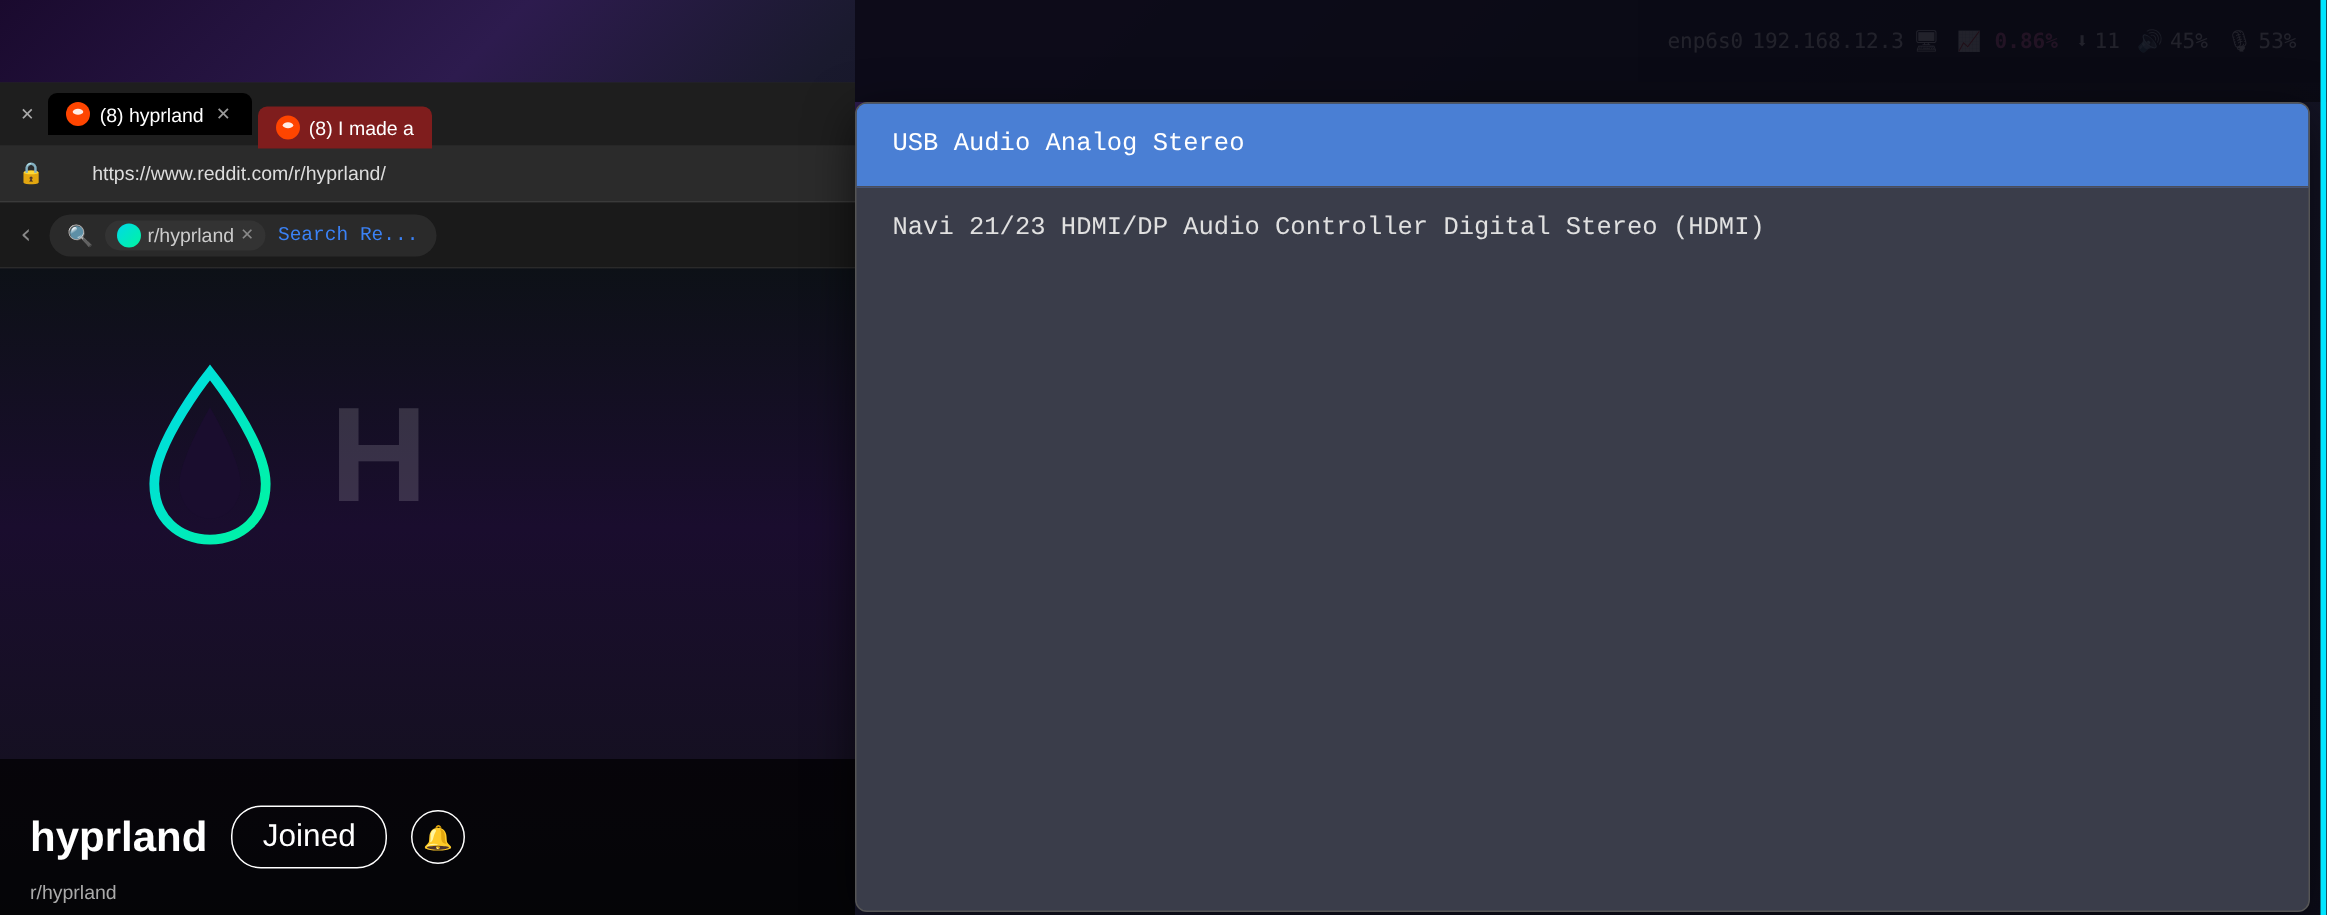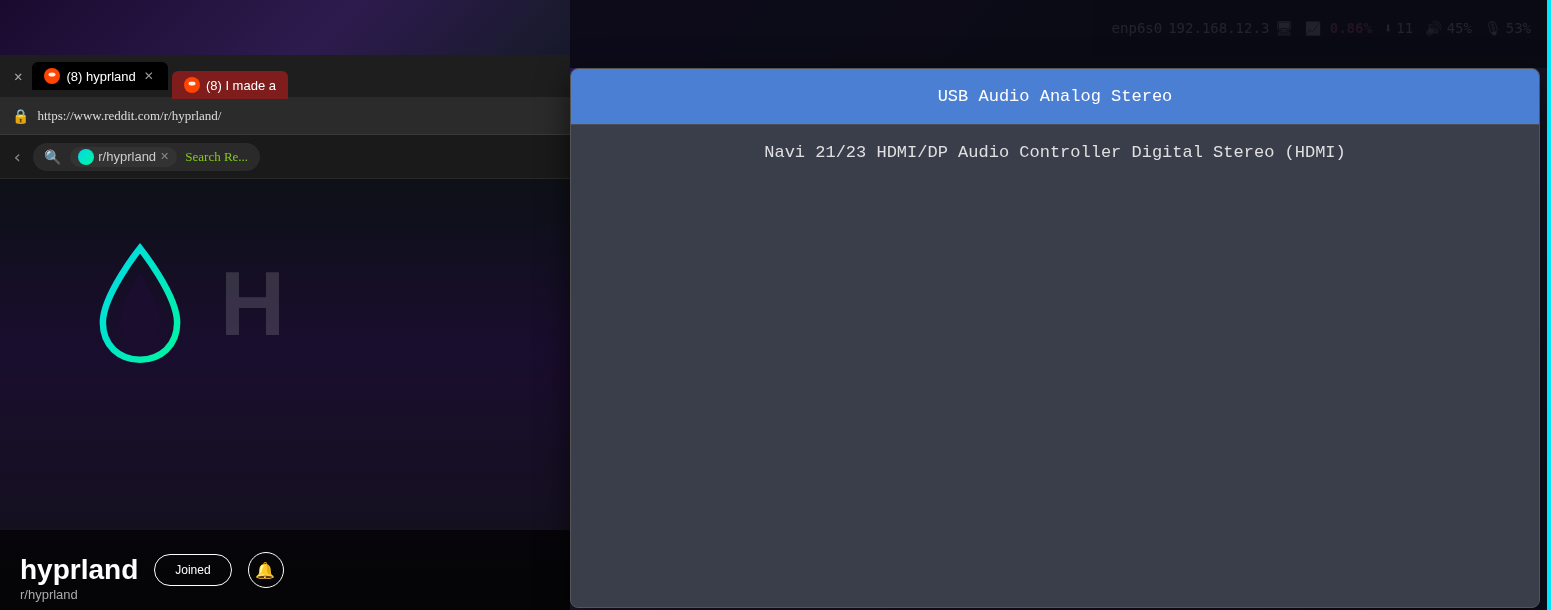--- a/index.html
+++ b/index.html
@@ -160,21 +160,22 @@
     }
 
     .lock-icon {
       color: #aaaaaa;
       font-size: 14px;
     }
 
     .url-text {
       color: #dddddd;
       font-size: 13px;
-      font-family: Liberation Serif, serif;
+      font-family: Liberation Sans, sans-serif;
+      margin-left: 24px;
     }
 
     
     .toolbar-row {
       display: flex;
       align-items: center;
       height: 44px;
       padding: 0 12px;
       background: #1a1a1a;
       gap: 10px;
@@ -260,21 +261,21 @@
       color: rgba(255,255,255,0.15);
       font-family: sans-serif;
     }
 
     
     .subreddit-bottom-bar {
       position: absolute;
       bottom: 0;
       left: 0;
       width: 570px;
-      height: 80px;
+      height: 104px;
       background: rgba(0,0,0,0.7);
       display: flex;
       align-items: center;
       padding: 0 20px;
       gap: 16px;
     }
 
     .subreddit-name {
       color: #ffffff;
       font-size: 28px;
@@ -290,21 +291,21 @@
       font-size: 13px;
       font-family: sans-serif;
     }
 
     .joined-btn {
       border: 1.5px solid #ffffff;
       border-radius: 20px;
       padding: 8px 20px;
       color: #ffffff;
       background: transparent;
-      font-size: 12px;
+      font-size: 21px;
       font-family: sans-serif;
       font-weight: 500;
       cursor: pointer;
     }
 
     .bell-btn {
       width: 36px;
       height: 36px;
       border: 1.5px solid #ffffff;
       border-radius: 50%;
@@ -323,21 +324,20 @@
       left: 570px;
       width: 970px;
       height: 540px;
       background: #3a3d4a;
       border-radius: 8px;
       border: 1px solid #555;
       box-shadow: 0 8px 32px rgba(0,0,0,0.6);
       overflow: hidden;
       display: flex;
       flex-direction: column;
-      text-align: center;
     }
 
     .dropdown-item {
       padding: 18px 24px;
       font-family: 'Courier New', monospace;
       font-size: 17px;
       color: #e0e0e0;
       border-bottom: 1px solid #4a4d5a;
       cursor: pointer;
       white-space: nowrap;
@@ -445,21 +445,21 @@
 
     <div class="toolbar-row">
       <span class="nav-btn">‹</span>
       <div class="search-bar">
         <span class="search-icon">🔍</span>
         <div class="subreddit-pill">
           <div class="subreddit-icon"></div>
           <span>r/hyprland</span>
           <span class="pill-x">✕</span>
         </div>
-        <span style="color:#84cc16; font-size:13px; font-family:Liberation Serif, serif;">Search Re...</span>
+        <span style="color:#3b82f6; font-size:13px; font-family:Liberation Mono, monospace;">Search Re...</span>
       </div>
     </div>
   </div>
 
   <div class="reddit-content">
 
     <div class="hyprland-logo-area">
 
       <svg class="hypr-logo" viewBox="0 0 120 140">
         <defs>

